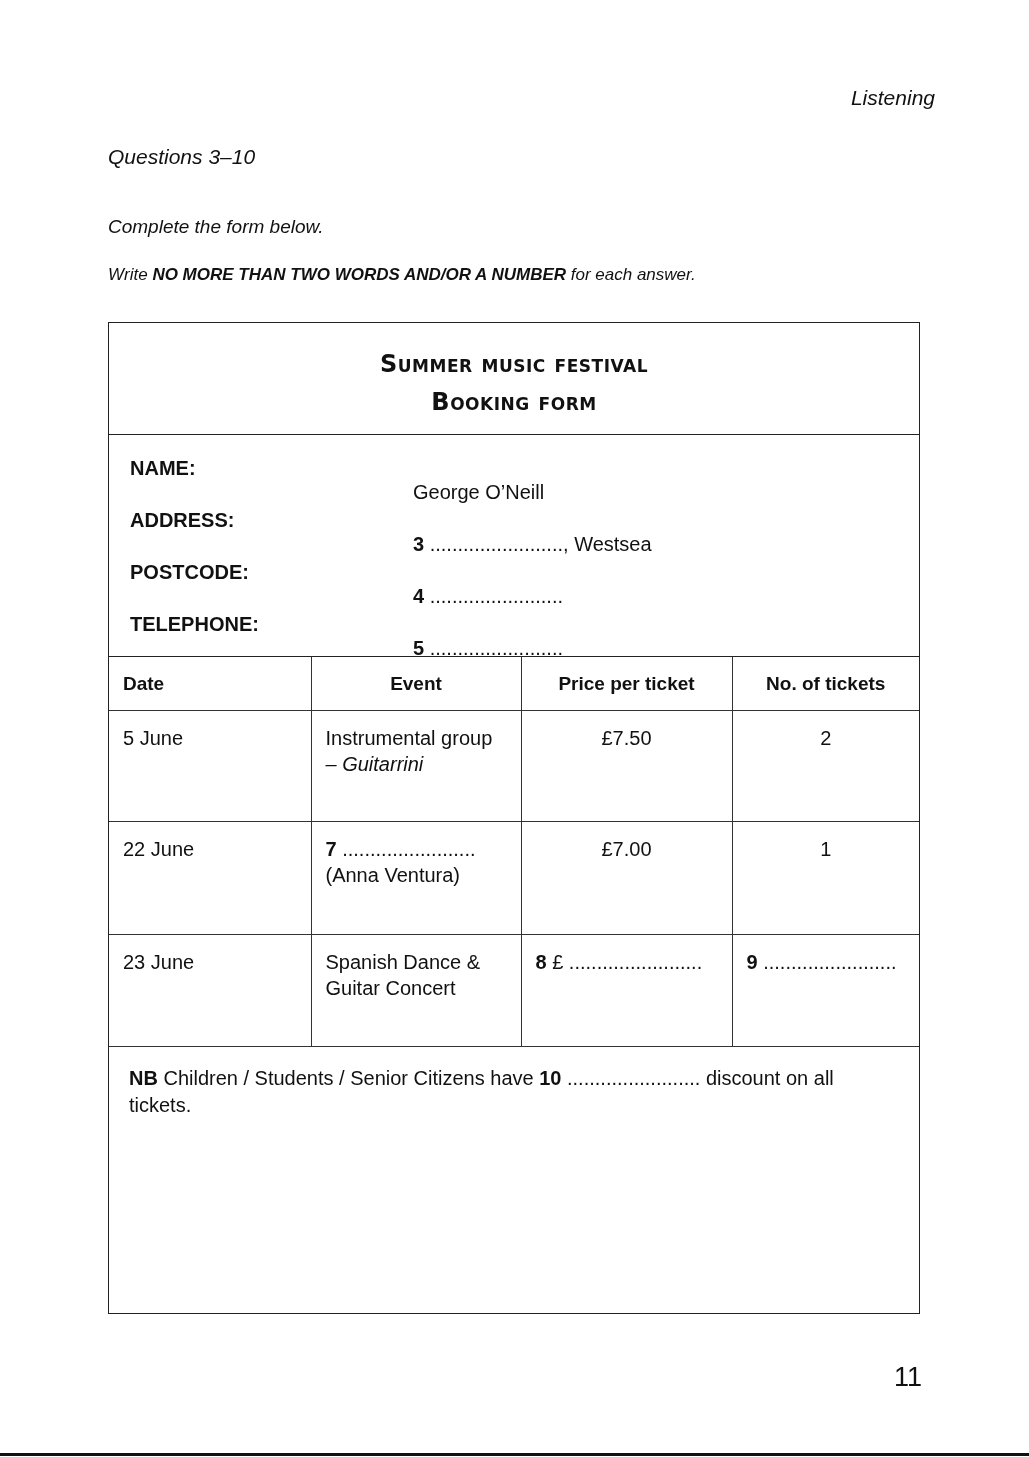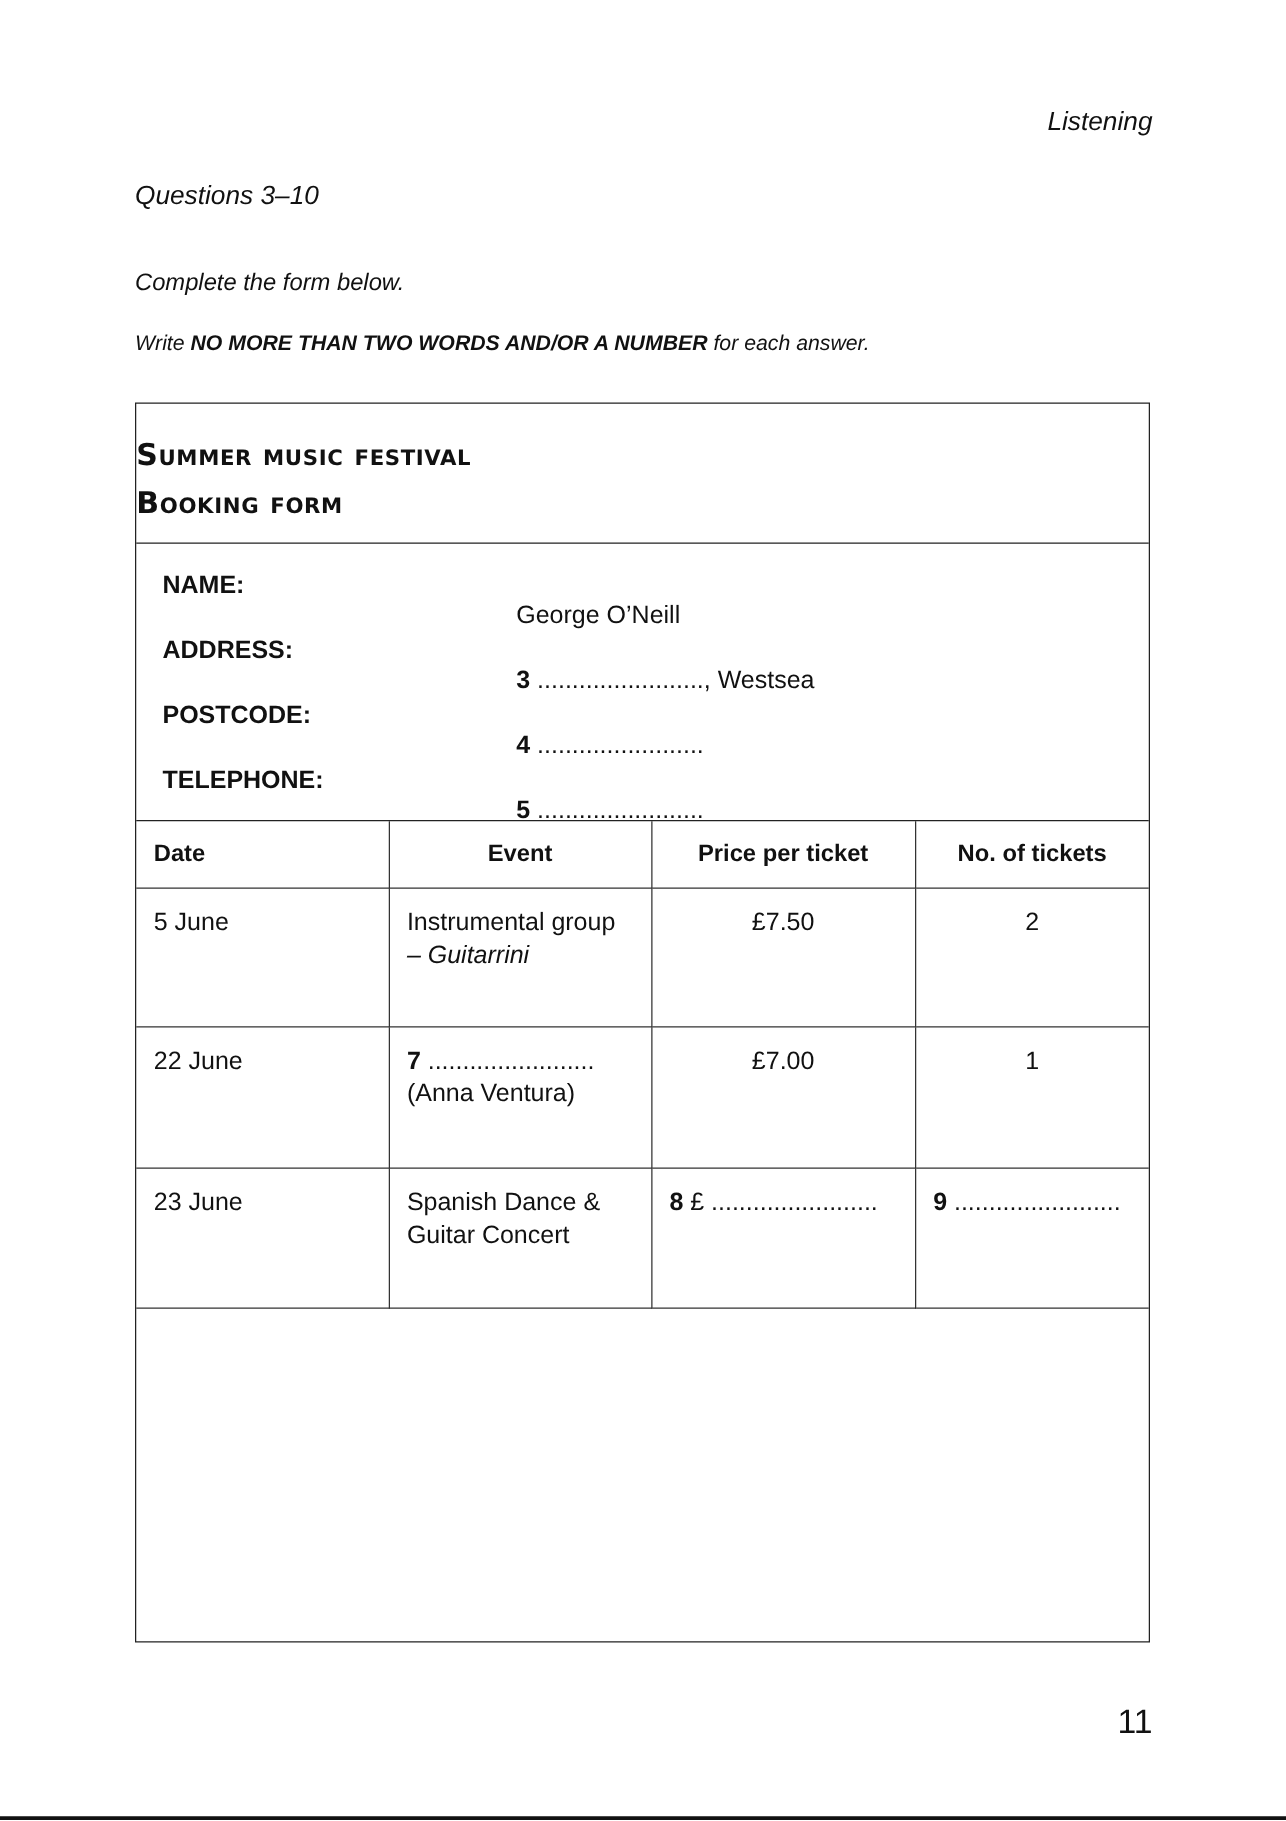--- a/index.html
+++ b/index.html
@@ -1,25 +1,25 @@
 <!DOCTYPE html>
 <html><head>
   <meta charset="utf-8">
   <style>
     html, body { margin: 0; padding: 0; background: #ffffff; }
     body { width: 1029px; height: 1457px; position: relative; overflow: hidden;
            font-family: "Liberation Sans", sans-serif; color: #111; }
-    .section-label { position: absolute; right: 107px; top: 86px; font-size: 21px; font-style: italic; }
+    .section-label { position: absolute; right: 94px; top: 86px; font-size: 21px; font-style: italic; }
     .q-heading { position: absolute; left: 108px; top: 145px; font-size: 21px; font-style: italic; }
     .instr1 { position: absolute; left: 108px; top: 216px; font-size: 19px; font-style: italic; }
     .instr2 { position: absolute; left: 108px; top: 265px; font-size: 17px; font-style: italic; }
     .instr2 b { font-weight: bold; }
     .form { position: absolute; left: 108px; top: 322px; width: 812px; height: 992px;
             border: 1.5px solid #222; box-sizing: border-box; }
-    .title-box { height: 112px; border-bottom: 1.5px solid #222; 
+    .title-box { height: 112px; border-bottom: 1.5px solid #222; text-align: center;
                  font-family: "DejaVu Sans", sans-serif; font-weight: bold; font-size: 24px;
                  letter-spacing: 0.5px; padding-top: 22px; box-sizing: border-box; line-height: 38px; }
     .title-box .sc { font-variant: small-caps; }
     .details { position: relative; height: 221px; border-bottom: 1.5px solid #222; }
     .drow { position: absolute; left: 21px; font-size: 20px; }
     .drow .lbl { position: absolute; left: 0; font-weight: bold; white-space: nowrap; }
     .drow .val { position: absolute; left: 283px; white-space: nowrap; margin-top: 24px; }
     .drow .val b { font-weight: bold; }
     table.events { border-collapse: collapse; width: 100%; table-layout: fixed; }
     table.events th, table.events td { border: 1.2px solid #333; vertical-align: top; font-size: 20px; }
@@ -111,16 +111,17 @@
       <td>
             <div>Spanish Dance &amp;</div>
             <div>Guitar Concert</div>
           </td>
       <td style="white-space:nowrap"><b>8</b><span> £ ........................</span></td>
       <td style="white-space:nowrap"><b>9</b><span> ........................</span></td>
     </tr>
   </tbody>
     </table>
 
+  <div class="nb"><b>NB</b><span> Children / Students / Senior Citizens have </span><span><b>10</b><span> ........................ discount on all tickets.</span></span></div>
 </div>
 
 <div class="page-num">11</div>
 <div class="bottom-rule"></div>
 
 </body></html>

